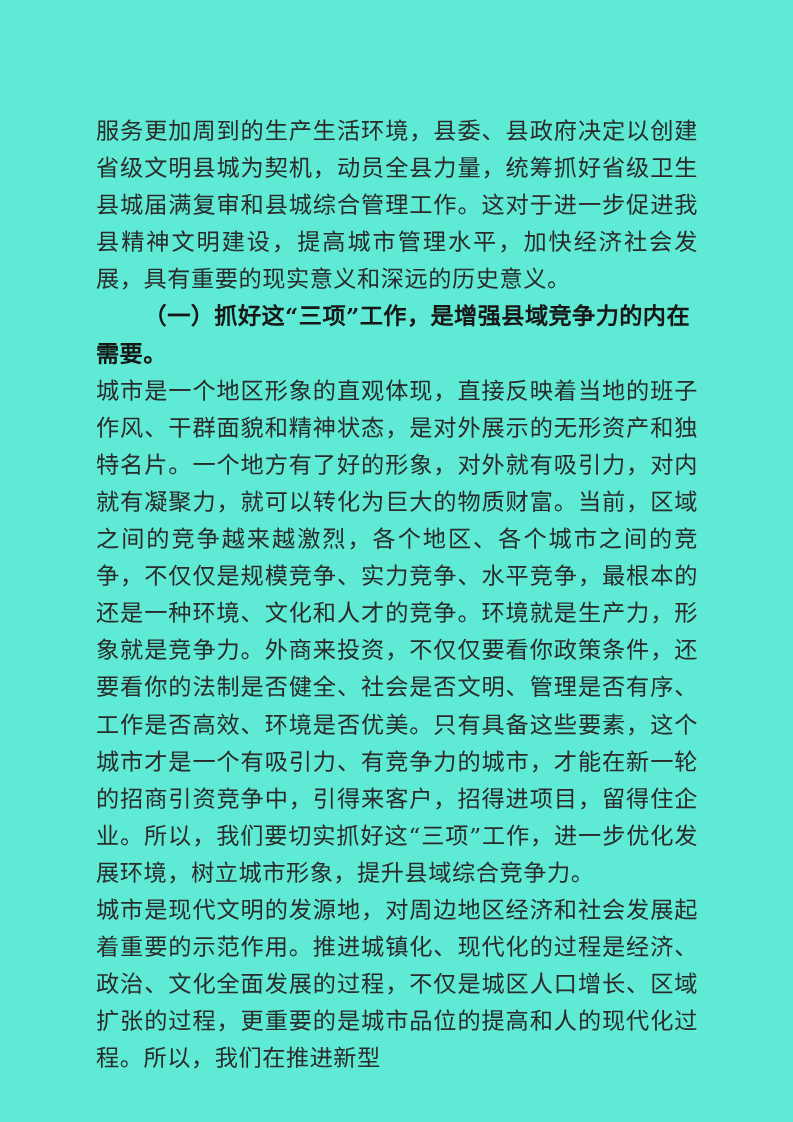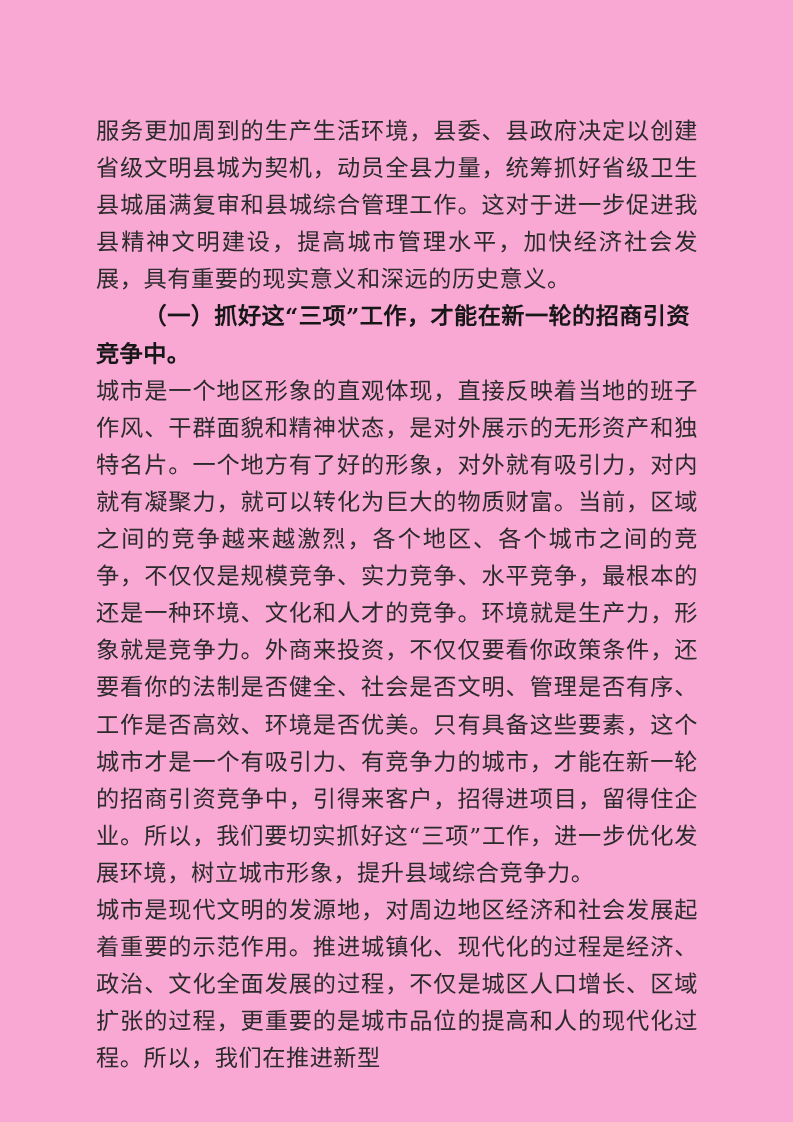--- a/index.html
+++ b/index.html
@@ -7,21 +7,21 @@
     margin: 0;
     padding: 0;
     background: #ffffff;
   }
 
   .page {
     position: relative;
     width: 793px;
     height: 1122px;
     margin: 0 auto;
-    background: #f9a8d4;
+    background: #5eead4;
     overflow: hidden;
     box-sizing: border-box;
   }
 
   .text-column {
     position: absolute;
     left: 96px;
     top: 112px;
     width: 602px;
   }
@@ -66,21 +66,21 @@
 </style>
 </head>
 <body>
 
 <div class="page">
 
   <div class="text-column">
 
     <p class="para cont">服务更加周到的生产生活环境，县委、县政府决定以创建省级文明县城为契机，动员全县力量，统筹抓好省级卫生县城届满复审和县城综合管理工作。这对于进一步促进我县精神文明建设，提高城市管理水平，加快经济社会发展，具有重要的现实意义和深远的历史意义。</p>
 
-    <p class="heading">（一）抓好这“三项”工作，才能在新一轮的招商引资竞争中。</p>
+    <p class="heading">（一）抓好这“三项”工作，是增强县域竞争力的内在需要。</p>
 
     <p class="para cont">城市是一个地区形象的直观体现，直接反映着当地的班子作风、干群面貌和精神状态，是对外展示的无形资产和独特名片。一个地方有了好的形象，对外就有吸引力，对内就有凝聚力，就可以转化为巨大的物质财富。当前，区域之间的竞争越来越激烈，各个地区、各个城市之间的竞争，不仅仅是规模竞争、实力竞争、水平竞争，最根本的还是一种环境、文化和人才的竞争。环境就是生产力，形象就是竞争力。外商来投资，不仅仅要看你政策条件，还要看你的法制是否健全、社会是否文明、管理是否有序、工作是否高效、环境是否优美。只有具备这些要素，这个城市才是一个有吸引力、有竞争力的城市，才能在新一轮的招商引资竞争中，引得来客户，招得进项目，留得住企业。所以，我们要切实抓好这“三项”工作，进一步优化发展环境，树立城市形象，提升县域综合竞争力。</p>
 
 
     <p class="para cont truncated">城市是现代文明的发源地，对周边地区经济和社会发展起着重要的示范作用。推进城镇化、现代化的过程是经济、政治、文化全面发展的过程，不仅是城区人口增长、区域扩张的过程，更重要的是城市品位的提高和人的现代化过程。所以，我们在推进新型</p>
 
   </div>
 
 </div>
 

